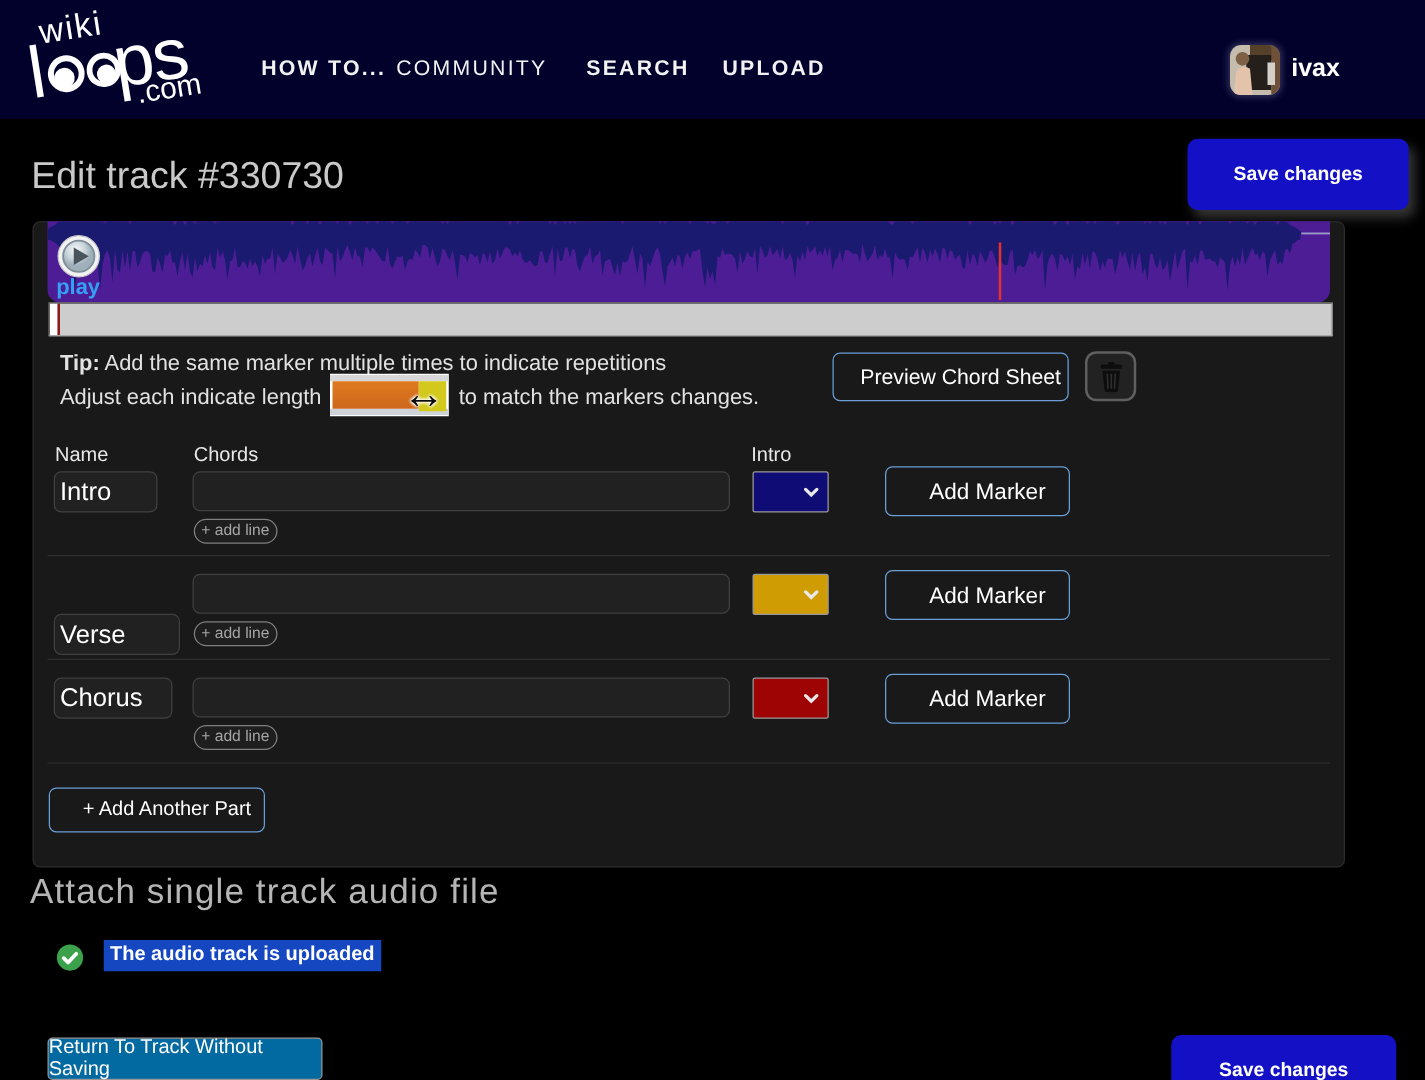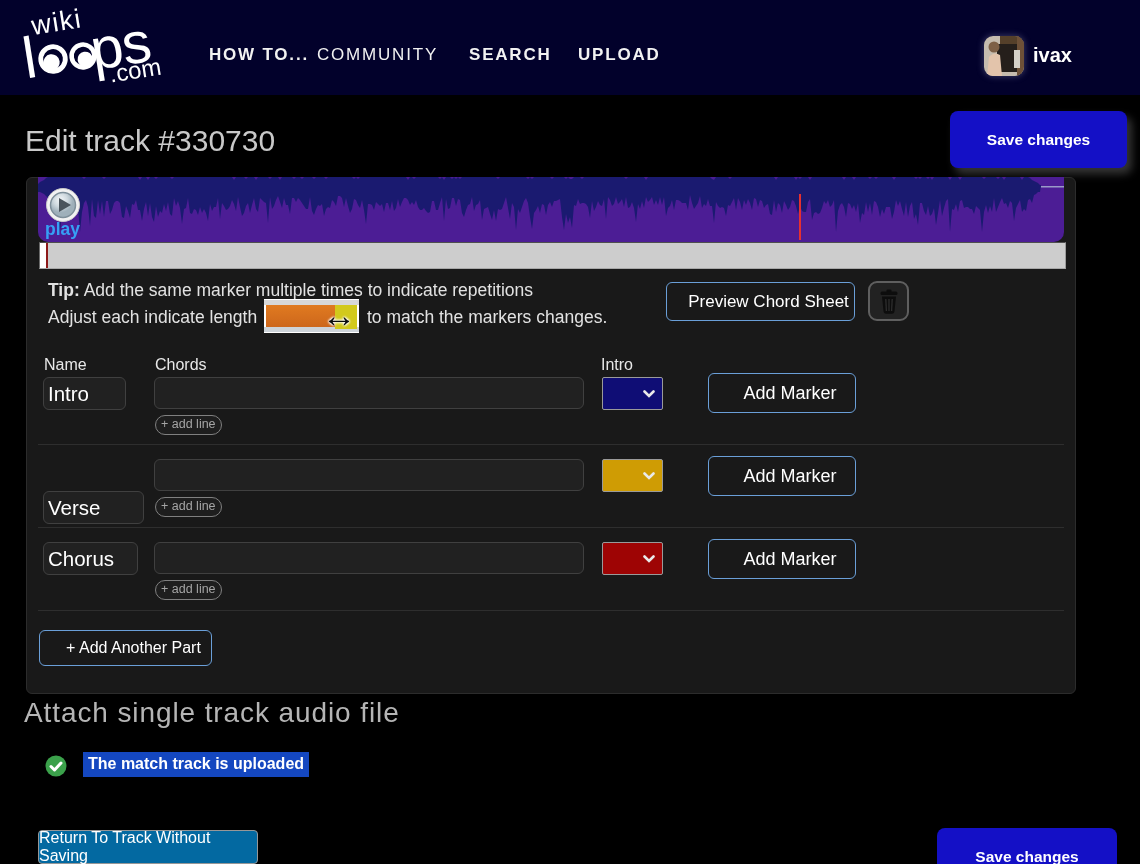--- a/index.html
+++ b/index.html
@@ -140,16 +140,16 @@
 <div class="addline" style="top:580px;">+ add line</div>
 <div class="sep" style="top:610px;"></div>
 
 <div class="abs btn-outline" style="left:39px;top:630px;width:173px;height:36px;font-size:16px;border-color:#6a9fd8;">+ Add Another Part</div>
 
 <div class="abs" style="left:24px;top:697px;color:#b5b5b5;font-size:28px;letter-spacing:0.9px;">Attach single track audio file</div>
 <svg class="abs" style="left:45px;top:755px;" width="22" height="22" viewBox="0 0 22 22">
   <circle cx="11" cy="11" r="10.5" fill="#3ba14b"></circle>
   <path d="M6 11.5 L9.5 15 L16 8" fill="none" stroke="#fff" stroke-width="3" stroke-linecap="round" stroke-linejoin="round"></path>
 </svg>
-<div class="abs" style="left:83px;top:752px;background:#1447c0;color:#fff;font-size:16px;font-weight:bold;padding:3px 5px 4px 5px;">The match track is uploaded</div>
+<div class="abs" style="left:83px;top:752px;background:#1447c0;color:#fff;font-size:16px;font-weight:bold;padding:3px 5px 4px 5px;">The audio track is uploaded</div>
 
 <div class="abs" style="left:38px;top:830px;width:220px;height:34px;background:#0369a1;border:1px solid #979797;border-radius:4px;display:flex;align-items:center;justify-content:center;color:#fff;font-size:16px;">Return To Track Without Saving</div>
 <div class="abs" style="left:937px;top:828px;width:180px;height:57px;background:#1410c6;border-radius:8px;display:flex;align-items:center;justify-content:center;color:#fff;font-size:15.5px;font-weight:bold;">Save changes</div>
 
 </body></html>

